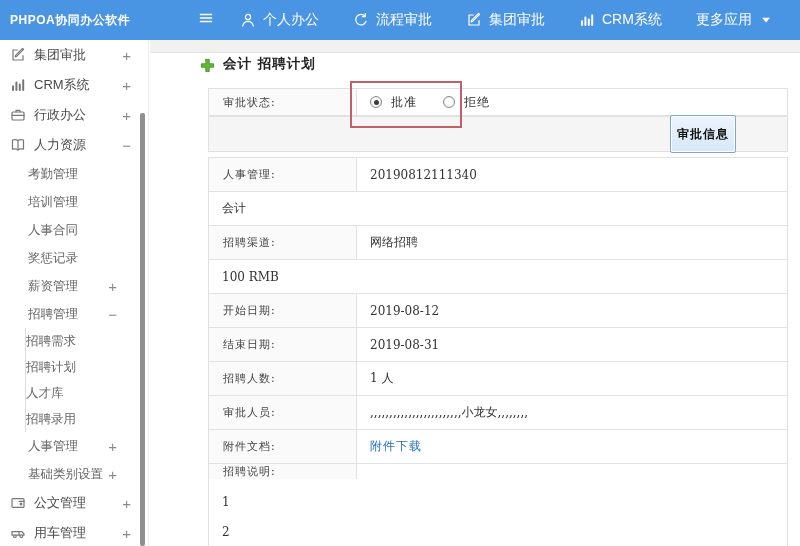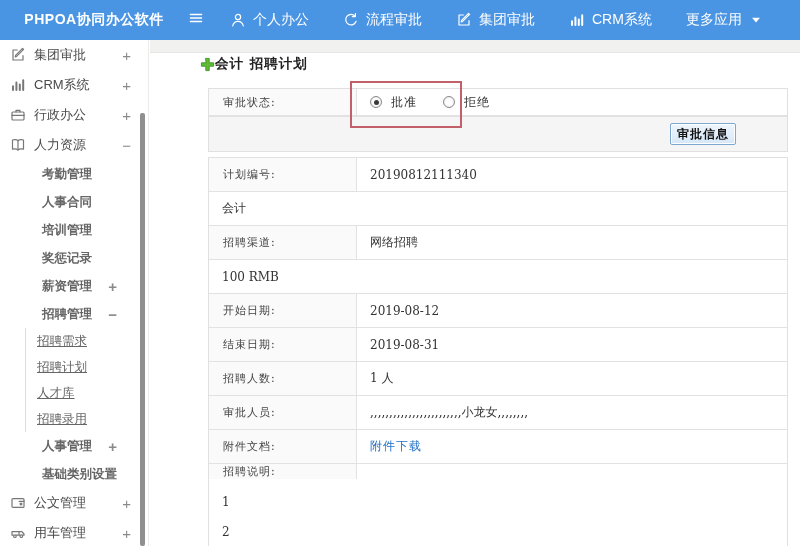--- a/index.html
+++ b/index.html
@@ -9,58 +9,58 @@
     --btn-bg:#d6e7f8;
     --btn-border:#7da7d0;
   }
   *{margin:0;padding:0;box-sizing:border-box;}
   body{font-family:"Liberation Sans",sans-serif;background:#fff;}
   .screen{position:relative;width:800px;height:546px;overflow:hidden;background:#fff;}
 
   
   .header{position:absolute;left:0;top:0;width:800px;height:40px;background:var(--header-bg);
     display:flex;align-items:center;color:#fff;}
-  .app-title{width:188px;font-size:14px;font-weight:bold;letter-spacing:.5px;text-align:center;}
+  .app-title{margin-left:10px;width:188px;font-size:12px;font-weight:bold;letter-spacing:.5px;}
   .hamburger{display:flex;align-items:center;cursor:pointer;margin-right:26px;color:#fff;}
   .nav{display:flex;align-items:flex-end;gap:34px;}
   .nav-item{display:flex;align-items:center;gap:7px;font-size:14px;cursor:pointer;}
   .nav-item svg{display:block;}
 
   
   .sidebar{position:absolute;left:0;top:40px;width:149px;height:506px;background:#fff;
     border-right:1px solid #ececec;overflow:hidden;}
   .s-item{position:relative;display:flex;align-items:center;color:#555;cursor:pointer;}
   .s-item .s-icon{display:flex;color:#777;margin-right:8px;}
   .s-item.lvl0{height:30px;padding-left:10px;font-size:13px;color:#4a4a4a;}
-  .s-item.lvl1{height:28px;padding-left:42px;font-size:12.5px;color:#666;font-weight:bold;}
-  .s-item.lvl2{height:26px;margin-left:25px;border-left:1px solid #ddd;padding-left:11px;
-    font-size:12.5px;color:#666;text-decoration:underline;}
+  .s-item.lvl1{height:28px;padding-left:28px;font-size:12.5px;color:#666;}
+  .s-item.lvl2{height:26px;margin-left:25px;border-left:1px solid #ddd;
+    font-size:12.5px;color:#666;}
   .s-toggle{position:absolute;font-size:15px;color:#8a8a8a;line-height:1;}
   .lvl0 .s-toggle{right:17px;}
   .lvl1 .s-toggle{right:31px;}
   .sb-thumb{position:absolute;right:3px;top:73px;width:5px;height:433px;background:#8f8f8f;border-radius:2px;}
 
   
   .main{position:absolute;left:150px;top:40px;width:650px;height:506px;background:#fff;}
   .topstrip{height:13px;background:#f1f1f0;border-bottom:1px solid #e6e6e4;}
-  .title-row{position:absolute;left:50px;top:15px;display:flex;align-items:center;}
+  .title-row{position:absolute;left:50px;top:15px;display:flex;align-items:flex-end;gap:8px;}
   .page-title{font-family:"DejaVu Serif",serif;font-size:13.5px;font-weight:bold;color:#222;letter-spacing:1px;}
 
   .tables{position:absolute;left:58px;top:48px;width:580px;font-family:"DejaVu Serif",serif;}
   .tbl{border:1px solid #e0e0e0;}
   .trow{display:flex;border-bottom:1px solid #e2e2e2;min-height:34px;text-align:right;}
   .trow:last-child{border-bottom:none;flex-direction:column;}
   .tlabel{width:148px;background:#fafafa;border-right:1px solid #e2e2e2;display:flex;align-items:center;
     padding-left:14px;font-size:11px;color:#444;letter-spacing:1px;}
   .tvalue{flex:1;display:flex;align-items:center;padding-left:13px;font-size:12px;color:#333;}
   .row-status{min-height:27px;}
   .band{height:35px;background:#f5f5f5;border-top:1px solid #e2e2e2;display:flex;align-items:center;
     justify-content:flex-end;padding-right:51px;}
   .gap5{height:5px;}
-  .approve-btn{min-width:62px;height:22px;background:linear-gradient(#eef5fc,var(--btn-bg));
+  .approve-btn{min-width:62px;height:38px;background:linear-gradient(#eef5fc,var(--btn-bg));
     border:1px solid var(--btn-border);box-shadow:inset 0 0 0 1px #fff;border-radius:2px;
     font-family:"DejaVu Serif",serif;font-size:12px;font-weight:bold;color:#111;cursor:pointer;
     letter-spacing:1px;padding:0 6px;}
   .radio-group{display:flex;align-items:center;gap:9px;margin-right:26px;}
   .radio{width:12px;height:12px;border:1px solid #8a8a8a;border-radius:50%;
     background:radial-gradient(#fff 40%,#ddd);display:inline-flex;align-items:center;justify-content:center;cursor:pointer;}
   .radio .dot{width:5px;height:5px;border-radius:50%;background:#3a3a3a;}
   .multiline .tvalue{flex-direction:column;align-items:flex-start;justify-content:flex-start;padding-top:8px;}
   .mline{line-height:30px;font-size:12px;color:#333;}
   .link-value{color:var(--link);font-weight:normal;cursor:pointer;letter-spacing:1px;}
@@ -167,24 +167,24 @@
               <path d="M8 3.6v9.6"></path>
             </svg>
           </span>
           <span>人力资源</span>
           <span class="s-toggle">−</span>
         </div>
         <div class="s-item lvl1">
           <span>考勤管理</span>
         </div>
         <div class="s-item lvl1">
+          <span>培训管理</span>
+        </div>
+        <div class="s-item lvl1">
           <span>人事合同</span>
-        </div>
-        <div class="s-item lvl1">
-          <span>培训管理</span>
         </div>
         <div class="s-item lvl1">
           <span>奖惩记录</span>
         </div>
         <div class="s-item lvl1">
           <span>薪资管理</span>
           <span class="s-toggle">+</span>
         </div>
         <div class="s-item lvl1">
           <span>招聘管理</span>
@@ -265,21 +265,21 @@
               </span>
             </div>
         </div>
         <div class="band">
           <button class="approve-btn">审批信息</button>
         </div>
       </div>
       <div class="gap5"></div>
       <div class="tbl" id="detail-table">
           <div class="trow">
-            <div class="tlabel">计划编号:</div>
+            <div class="tlabel">人事管理:</div>
             <div class="tvalue">20190812111340</div>
           </div>
           <div class="trow">
             <div class="tvalue">会计</div>
           </div>
           <div class="trow">
             <div class="tlabel">招聘渠道:</div>
             <div class="tvalue">网络招聘</div>
           </div>
           <div class="trow">

